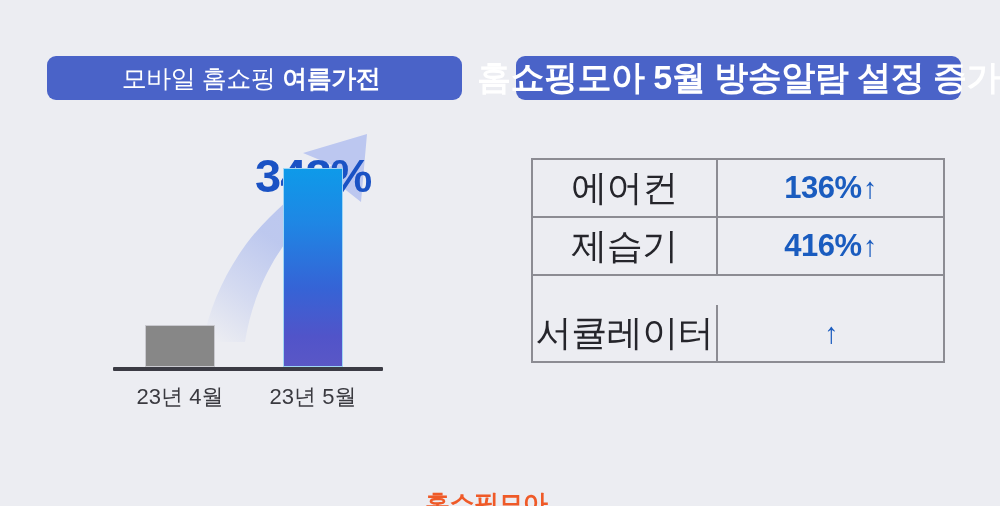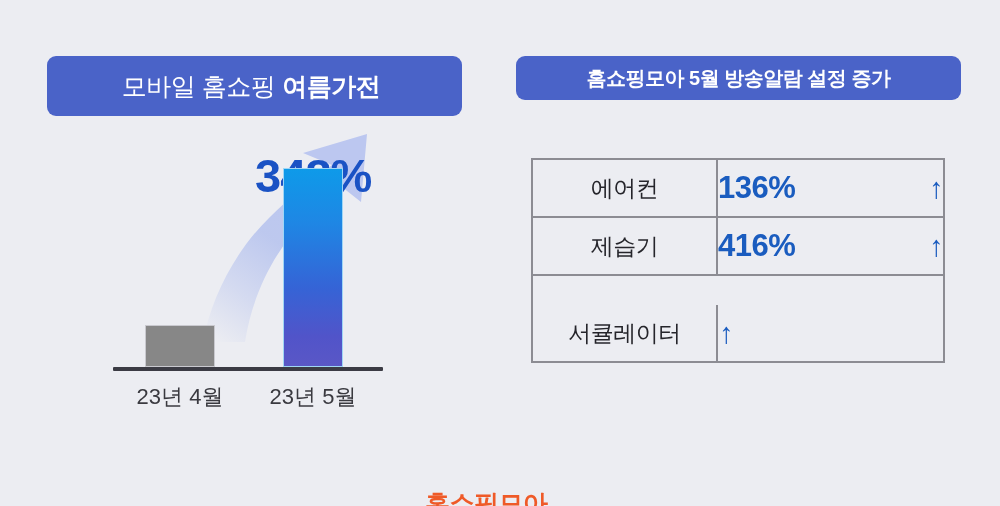--- a/index.html
+++ b/index.html
@@ -31,29 +31,29 @@
     display: flex;
     align-items: center;
     justify-content: center;
     letter-spacing: -0.5px;
     white-space: nowrap;
   }
   .banner-left {
     left: 47px;
     top: 56px;
     width: 415px;
-    height: 60px;
+    height: 44px;
     font-size: 25px;
   }
   .banner-right {
     left: 516px;
     top: 56px;
     width: 445px;
     height: 44px;
-    font-size: 20px;
+    font-size: 34px;
     font-weight: bold;
   }
   .banner-left .seg-light { font-weight: 500; }
   .banner-left .seg-bold  { font-weight: bold; text-align: right; }
   .banner-left .sp { display: inline-block; width: 7px; }
 
   
   .chart {
     position: absolute;
     left: 100px;
@@ -140,30 +140,30 @@
     flex: 1 1 0;
     display: flex;
     border-bottom: 2px solid #8c8c93;
   }
   .trow:last-child { border-bottom: none; margin-top: 29px; }
   .tcell-name {
     width: 183px;
     display: flex;
     align-items: center;
     justify-content: center;
-    font-size: 23px;
+    font-size: 36px;
     color: #25252b;
     border-right: 2px solid #8c8c93;
     letter-spacing: -0.5px;
   }
   .tcell-val {
     flex: 1;
     display: flex;
     align-items: center;
-    justify-content: space-between;
+    justify-content: center;
     font-size: 31px;
     font-weight: bold;
     color: #1a5cbf;
     letter-spacing: -0.5px;
   }
   .arrow-up {
     font-weight: normal;
     font-size: 29px;
     margin-left: 1px;
   }

